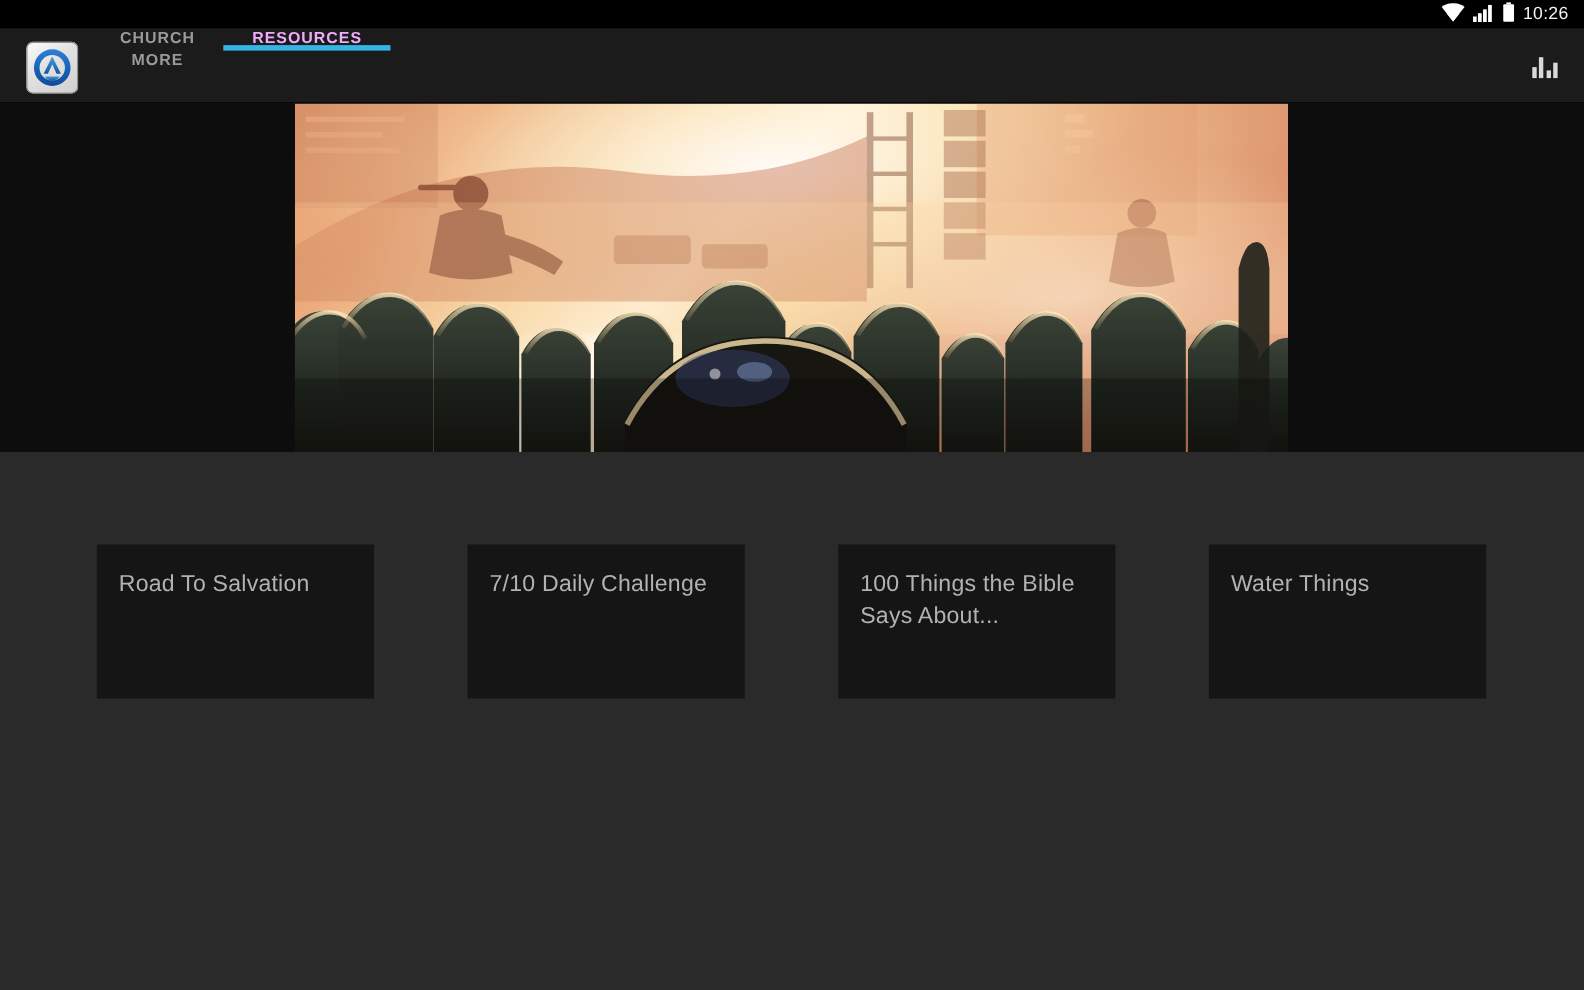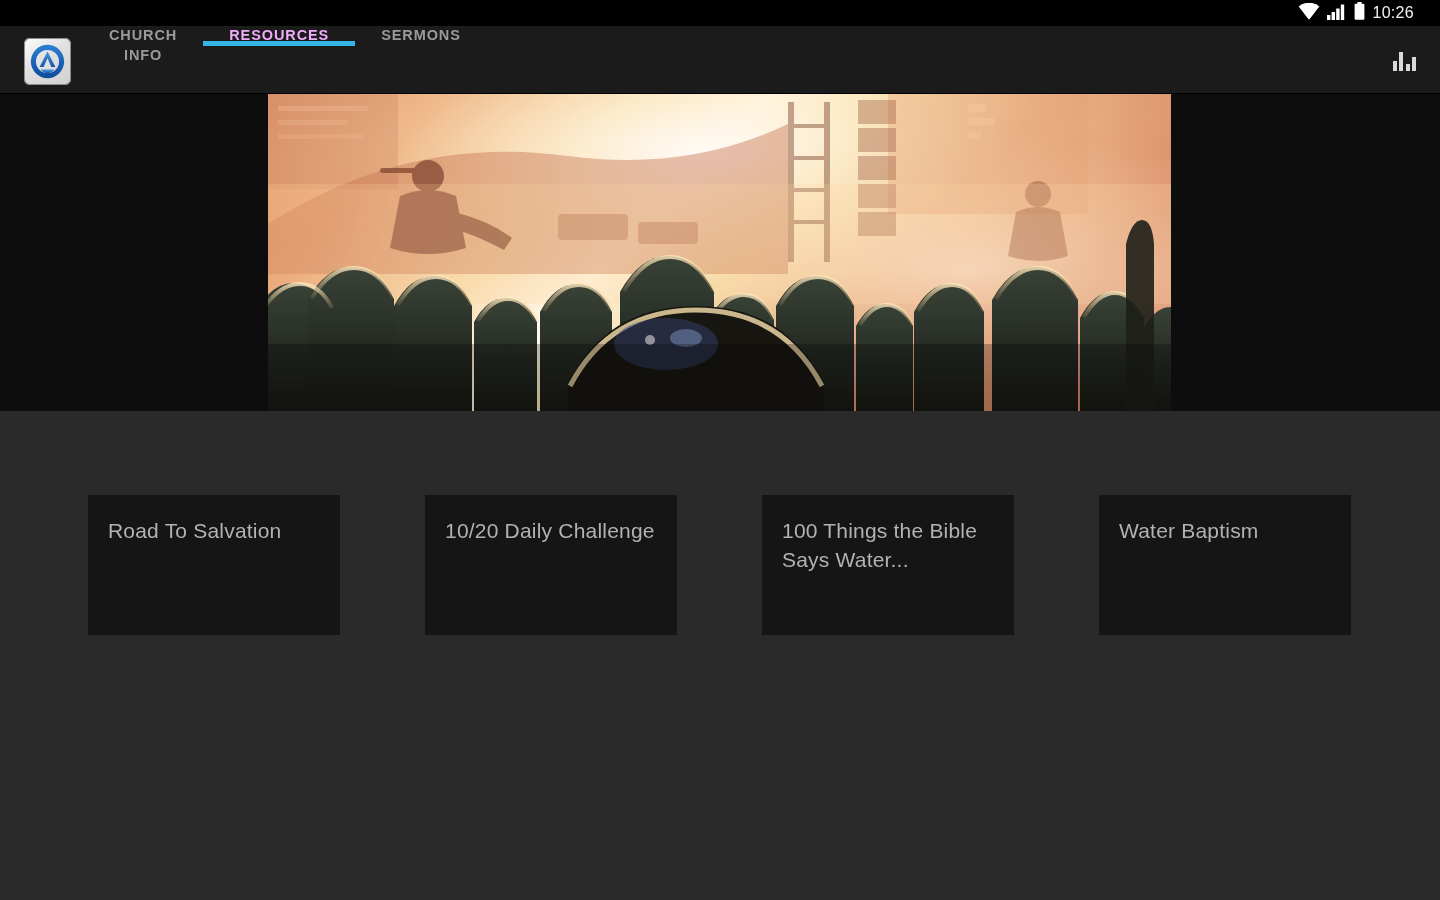--- a/index.html
+++ b/index.html
@@ -7,21 +7,21 @@
     width:1440px; height:900px;
     background:#262626;
     font-family:"Liberation Sans", sans-serif;
     overflow:hidden;
   }
 
   
   .statusbar{
     position:absolute; left:0; top:0; width:1440px; height:26px;
     background:#000; display:flex; align-items:center;
-    justify-content:flex-end; padding-right:26px; gap:7px;
+    justify-content:flex-end; padding-right:14px; gap:7px;
   }
   .status-icons{ display:flex; align-items:flex-end; gap:7px; }
   .clock{
     color:#f2f2f2; font-size:16px; letter-spacing:.3px;
     line-height:26px; font-family:"Liberation Sans", sans-serif;
   }
 
   
   .actionbar{
     position:absolute; left:0; top:26px; width:1440px; height:68px;
@@ -142,34 +142,30 @@
                M20 7.5 A12.5 12.5 0 0 1 20 32.5 A12.5 12.5 0 0 1 20 7.5 Z" fill="url(#lgA)" fill-rule="evenodd"></path>
       <path d="M20 9 L28.5 26 L24.2 26 L20 16.6 L15.8 26 L11.5 26 Z" fill="url(#lgB)"></path>
       <path d="M12.6 28.6 L27.4 28.6 A8.6 8.6 0 0 1 12.6 28.6 Z" fill="url(#lgB)"></path>
     </svg>
   </div>
 
   <div class="tabs">
     <div class="tab">
       <div class="tab-label">
         <div>CHURCH</div>
-        <div>INFO</div>
+        <div>MORE</div>
       </div>
       <div class="tab-underline"></div>
     </div>
 
     <div class="tab active">
       <div class="tab-label">RESOURCES</div>
       <div class="tab-underline"></div>
     </div>
 
-    <div class="tab">
-      <div class="tab-label">SERMONS</div>
-      <div class="tab-underline"></div>
-    </div>
 
   </div>
 
   <div class="ab-right">
     <div class="chart-icon">
       <i style="height:10px"></i>
         <i style="height:19px"></i>
         <i style="height:7px"></i>
         <i style="height:14px"></i>
     </div>
@@ -309,27 +305,27 @@
 </div>
 
 <div class="content">
   <div class="grid">
 
     <div class="tile">
       <div class="tile-title">Road To Salvation</div>
     </div>
 
     <div class="tile">
-      <div class="tile-title">10/20 Daily Challenge</div>
+      <div class="tile-title">7/10 Daily Challenge</div>
     </div>
 
     <div class="tile">
-      <div class="tile-title">100 Things the Bible Says Water...</div>
+      <div class="tile-title">100 Things the Bible Says About...</div>
     </div>
 
     <div class="tile">
-      <div class="tile-title">Water Baptism</div>
+      <div class="tile-title">Water Things</div>
     </div>
 
 
 
   </div>
 </div>
 
 </body></html>

